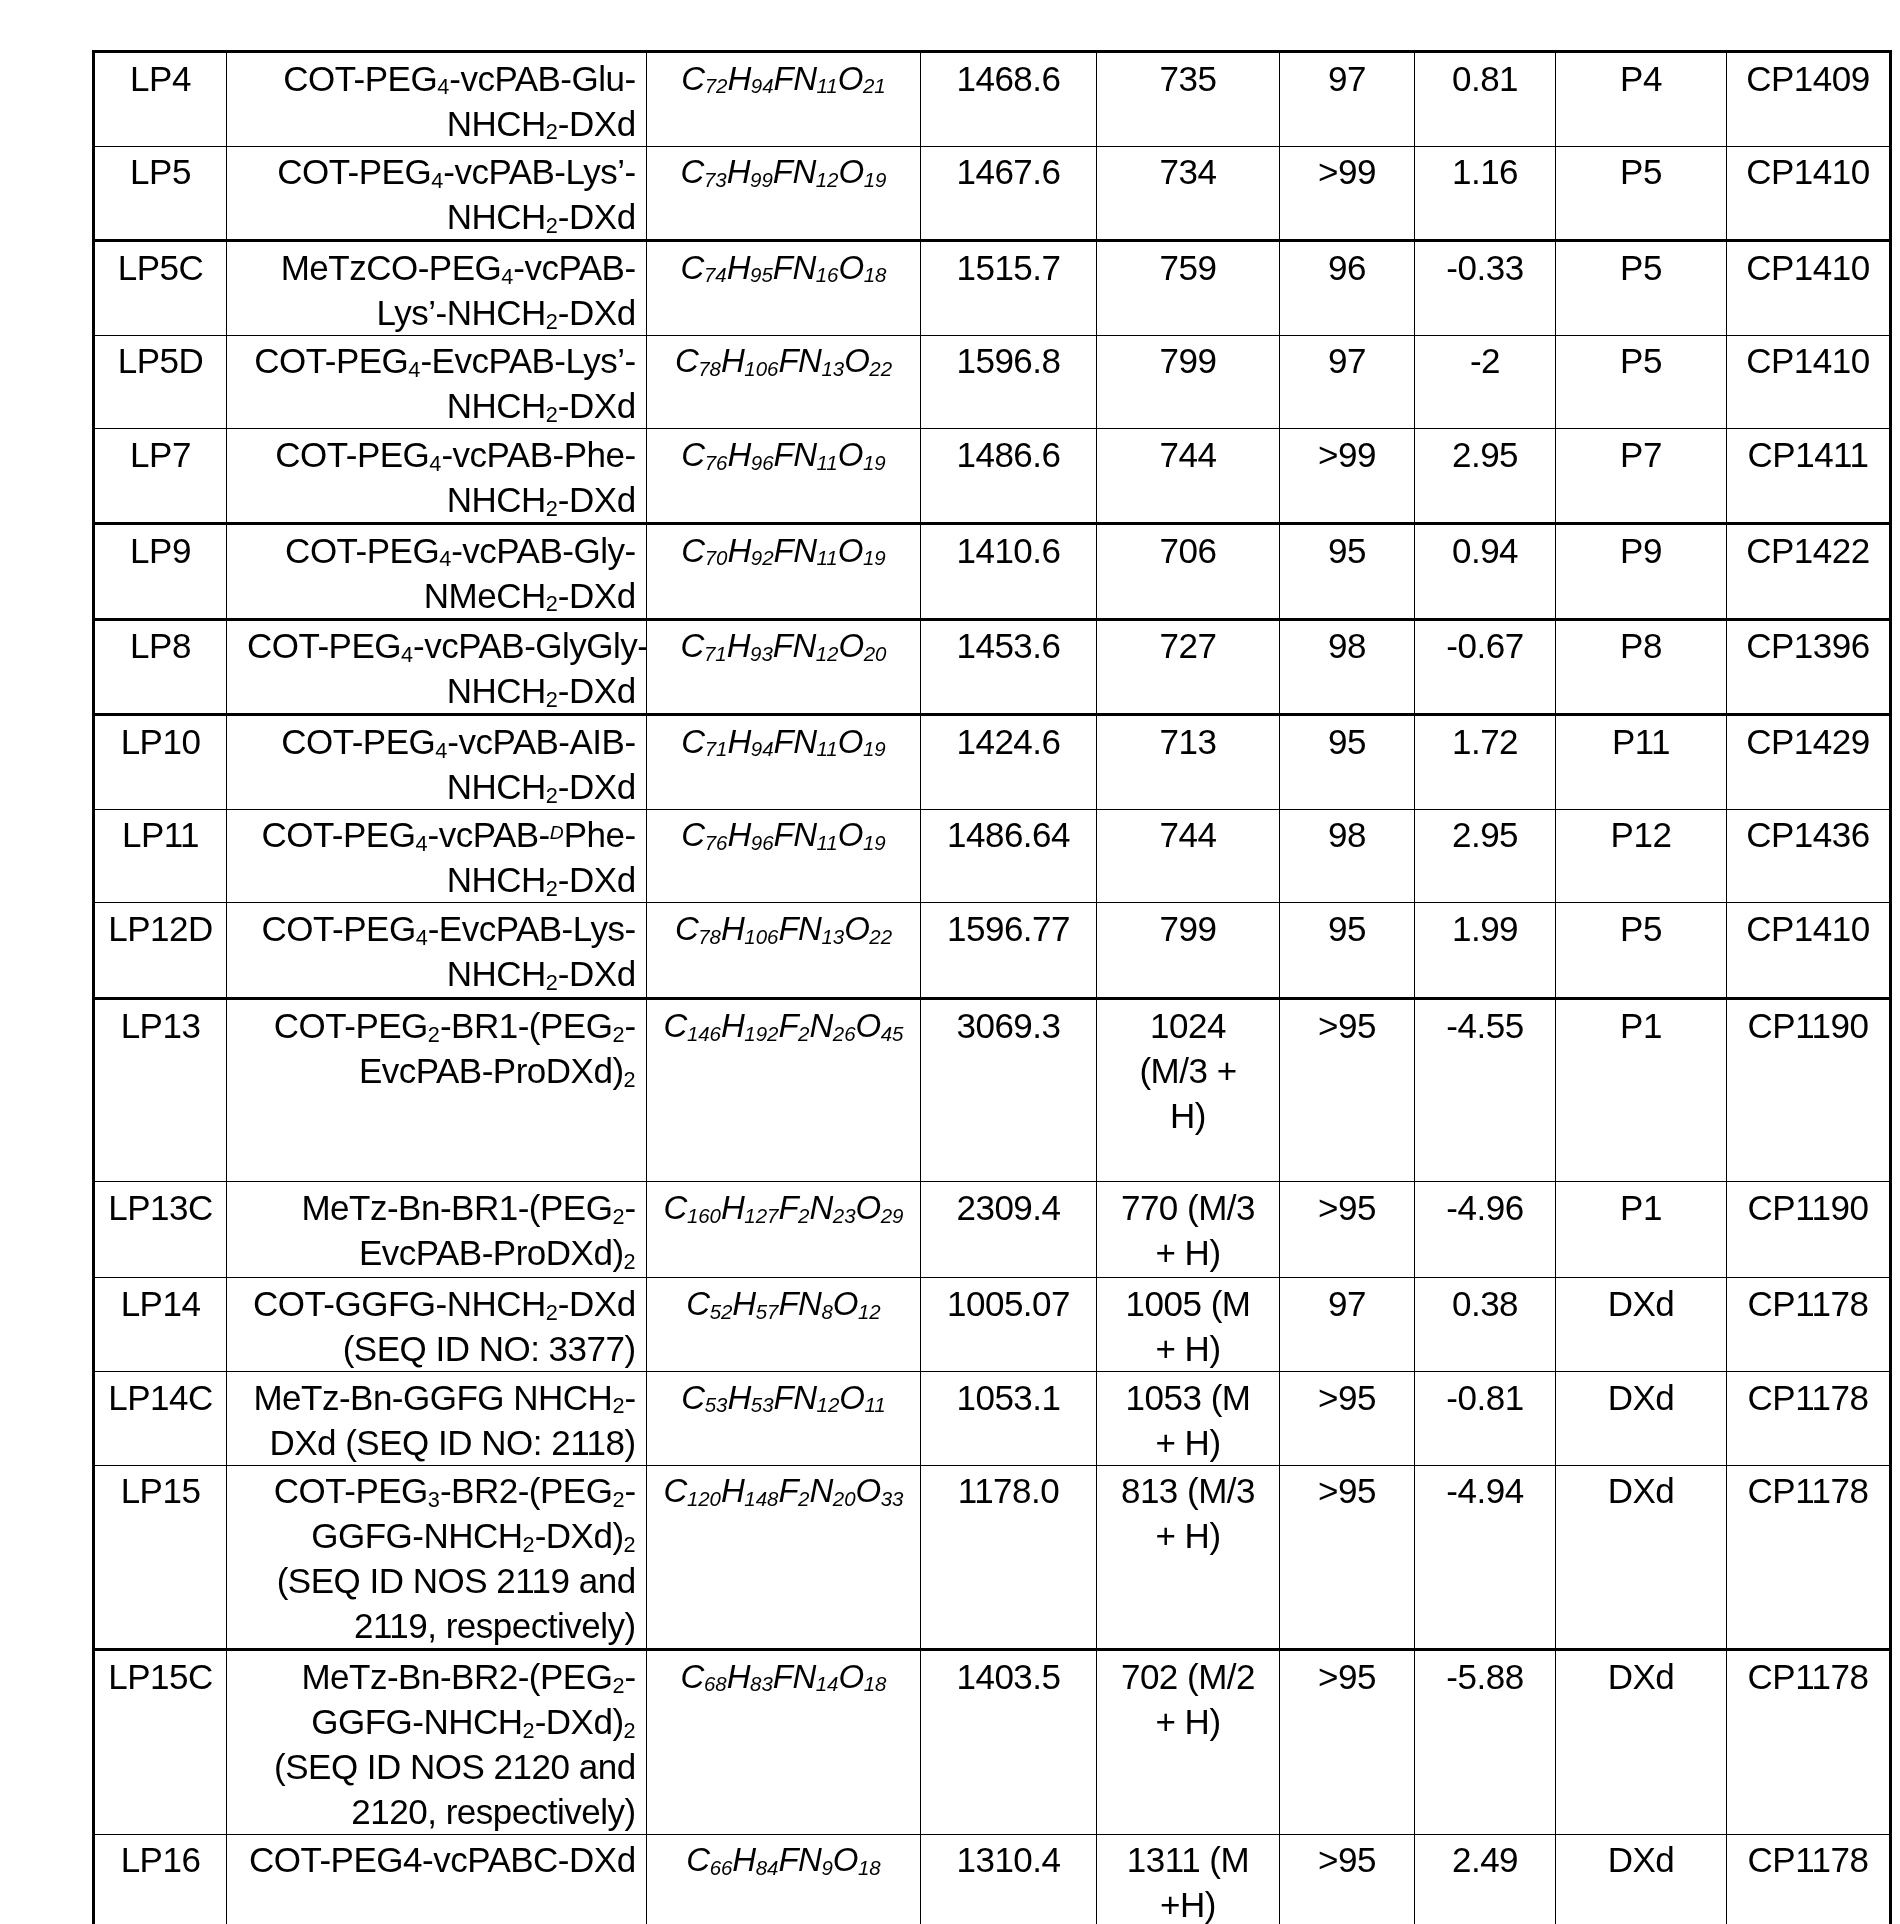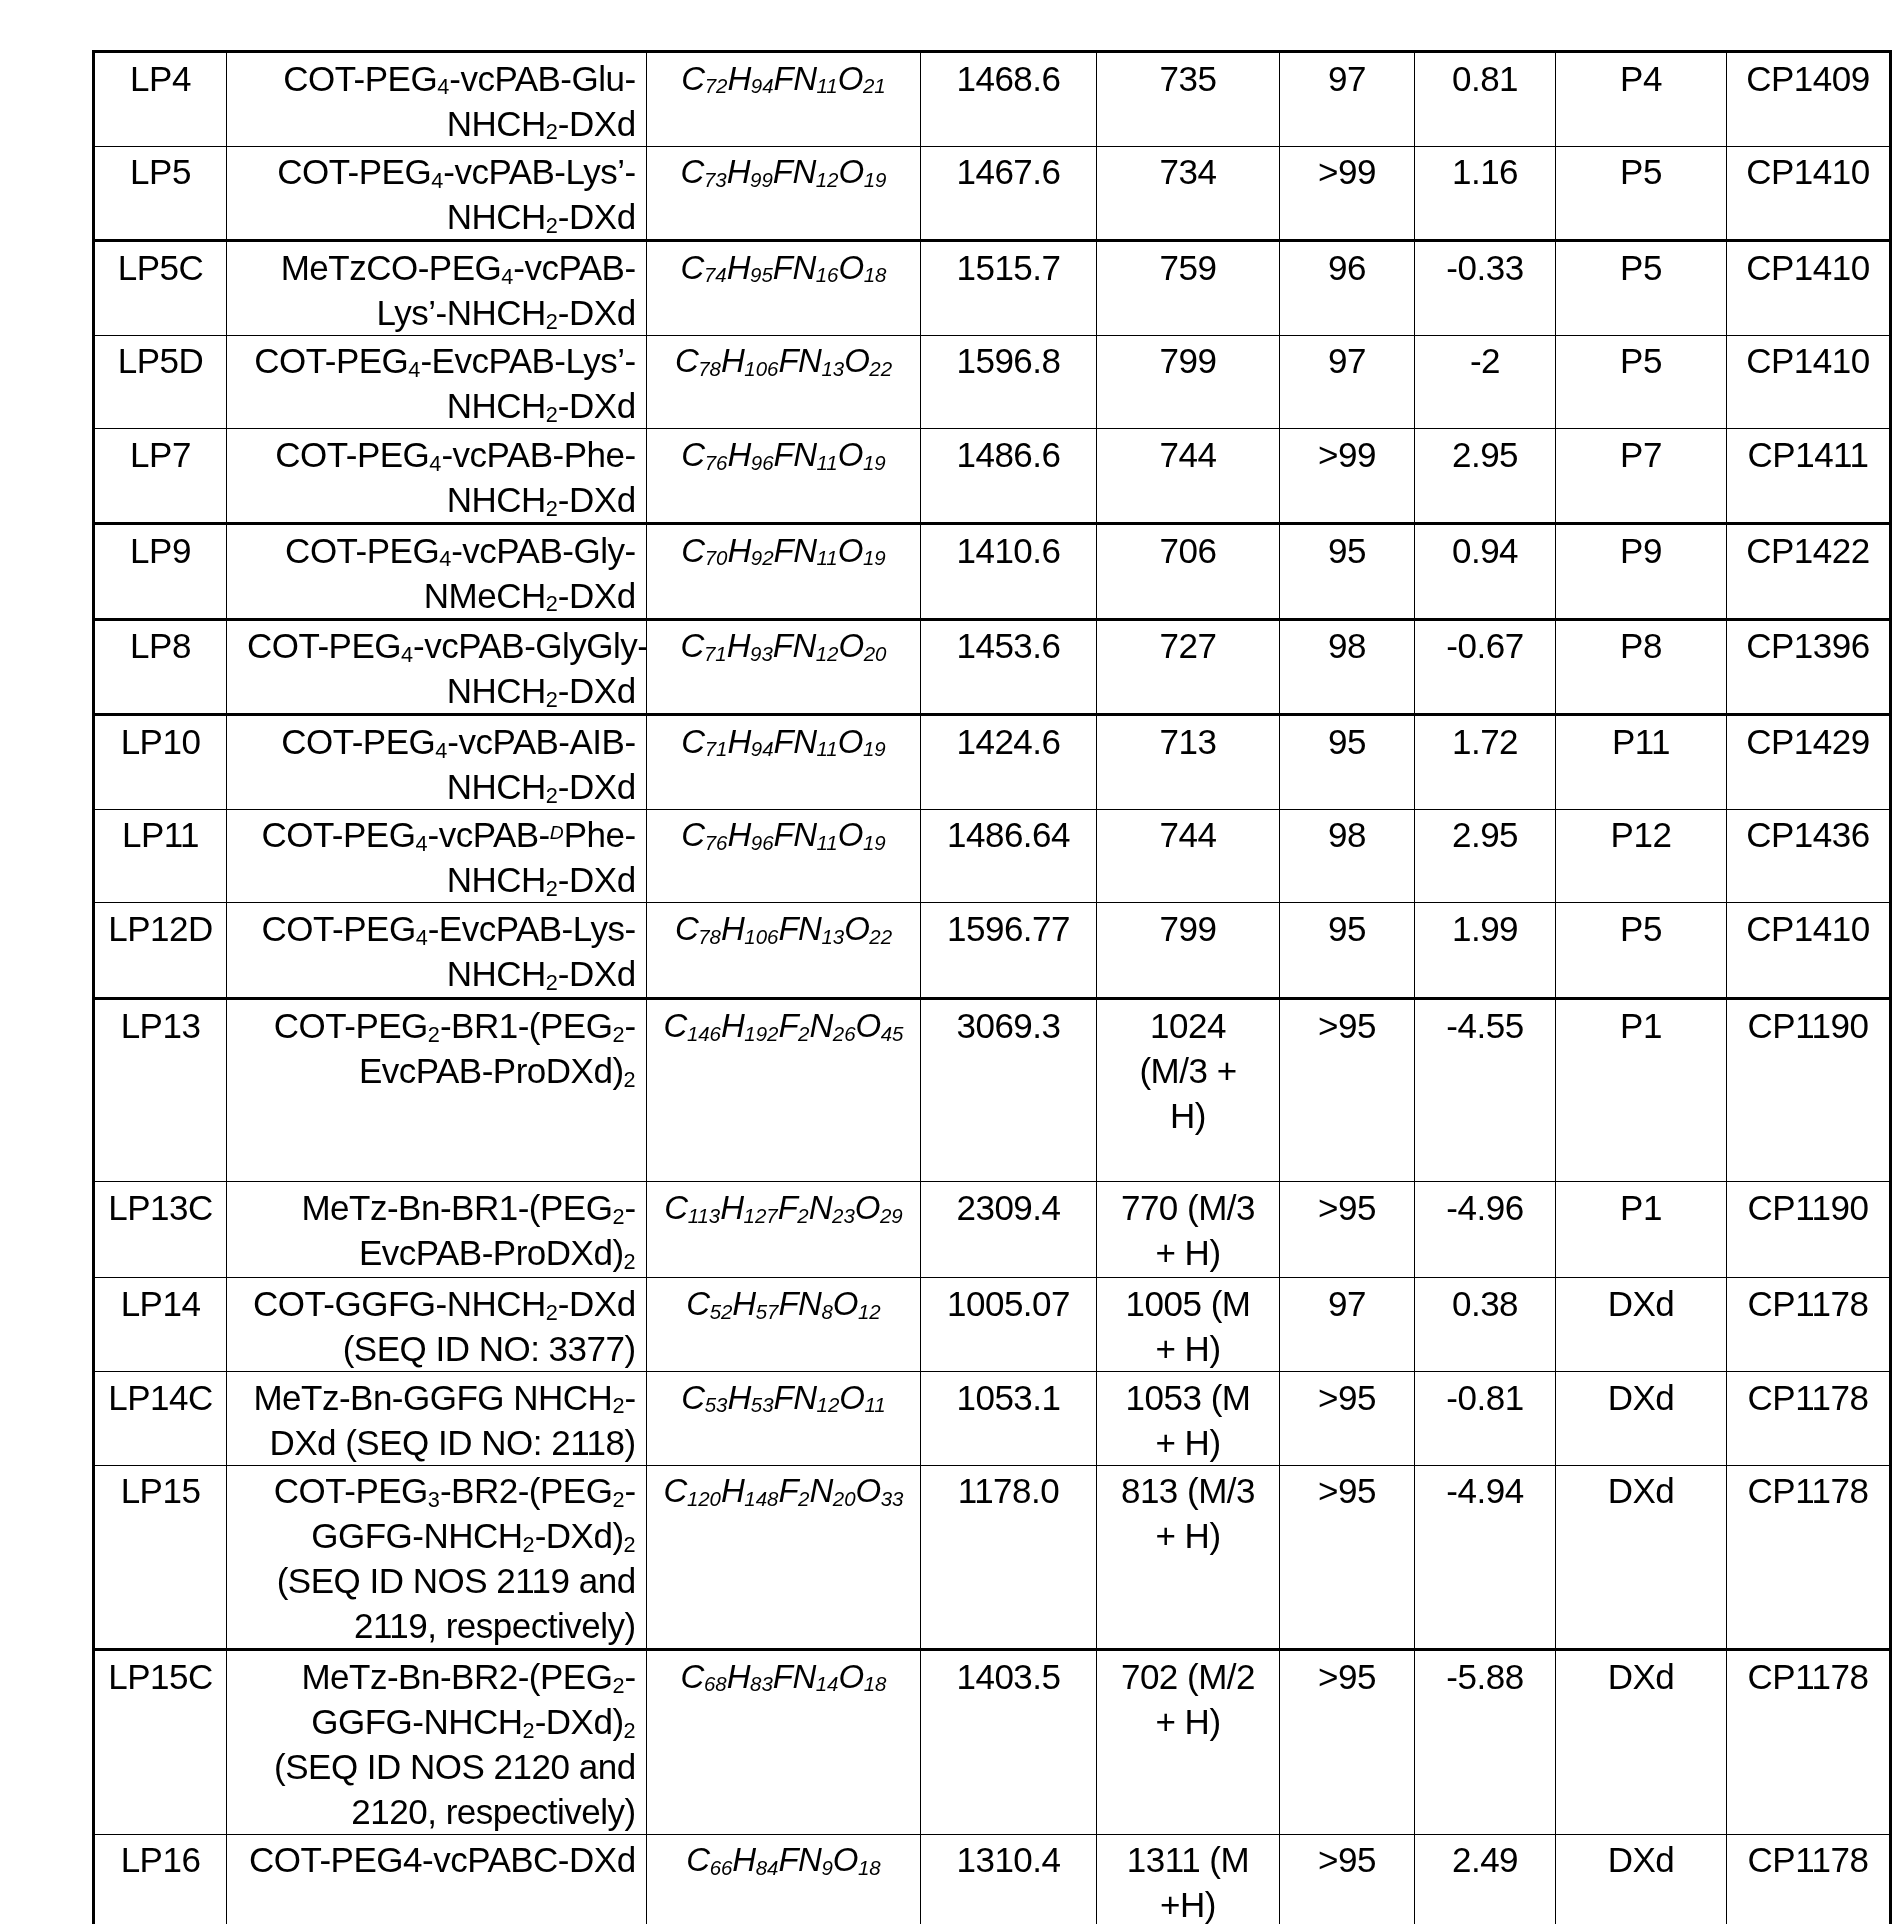--- a/index.html
+++ b/index.html
@@ -262,21 +262,21 @@
           <td class="c-metric">-4.55</td>
           <td class="c-payload">P1</td>
           <td class="c-cp">CP1190</td>
         </tr>
         <tr style="height: 96px; margin-top: 24px;">
           <td class="c-id">LP13C</td>
           <td class="c-name">
             <div class="nl">MeTz-Bn-BR1-(PEG<sub>2</sub>-</div>
             <div class="nl">EvcPAB-ProDXd)<sub>2</sub></div>
           </td>
-          <td class="c-formula">C<sub>113</sub>H<sub>127</sub>F<sub>2</sub>N<sub>23</sub>O<sub>29</sub></td>
+          <td class="c-formula">C<sub>160</sub>H<sub>127</sub>F<sub>2</sub>N<sub>23</sub>O<sub>29</sub></td>
           <td class="c-mw">2309.4</td>
           <td class="c-mz">
             <div class="nl">770 (M/3</div>
             <div class="nl">+ H)</div>
           </td>
           <td class="c-purity">&gt;95</td>
           <td class="c-metric">-4.96</td>
           <td class="c-payload">P1</td>
           <td class="c-cp">CP1190</td>
         </tr>

